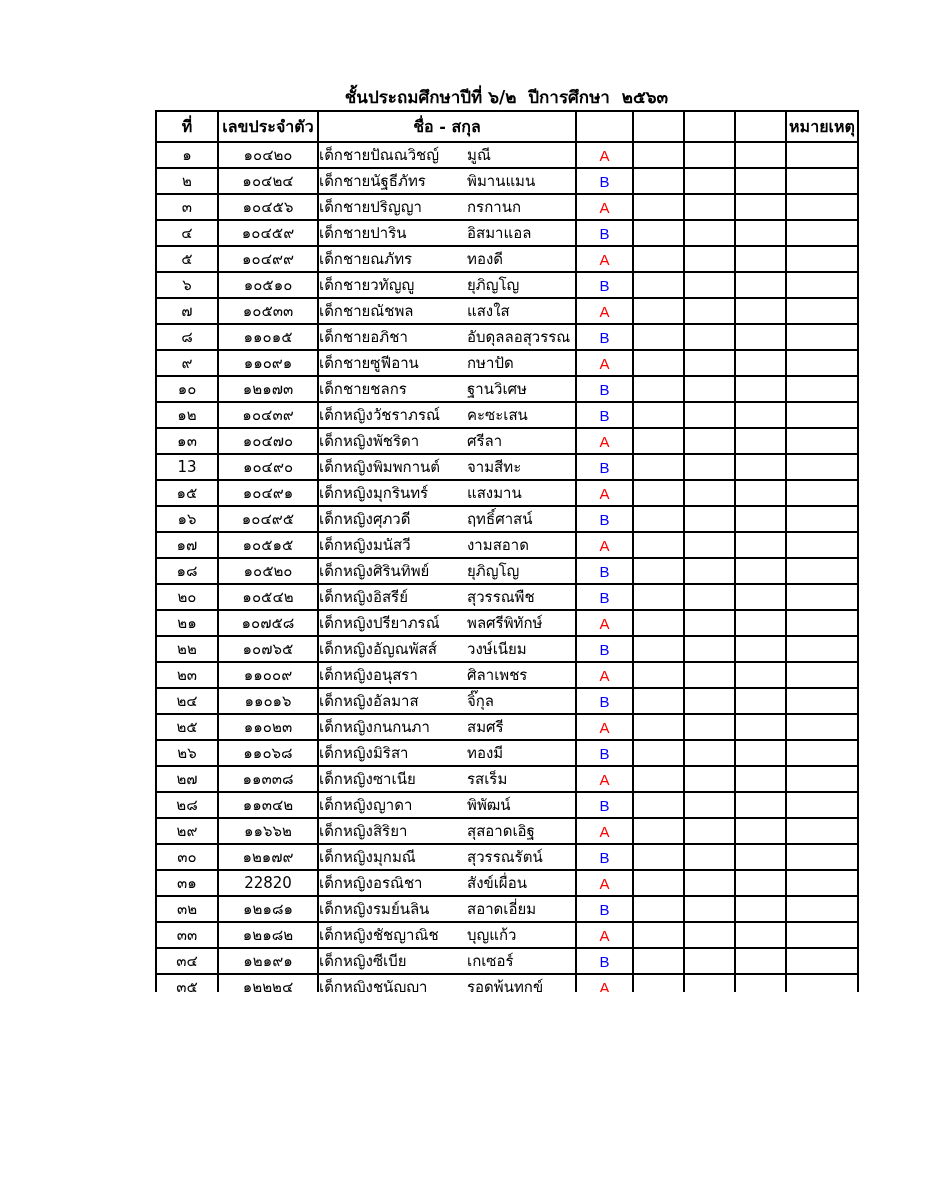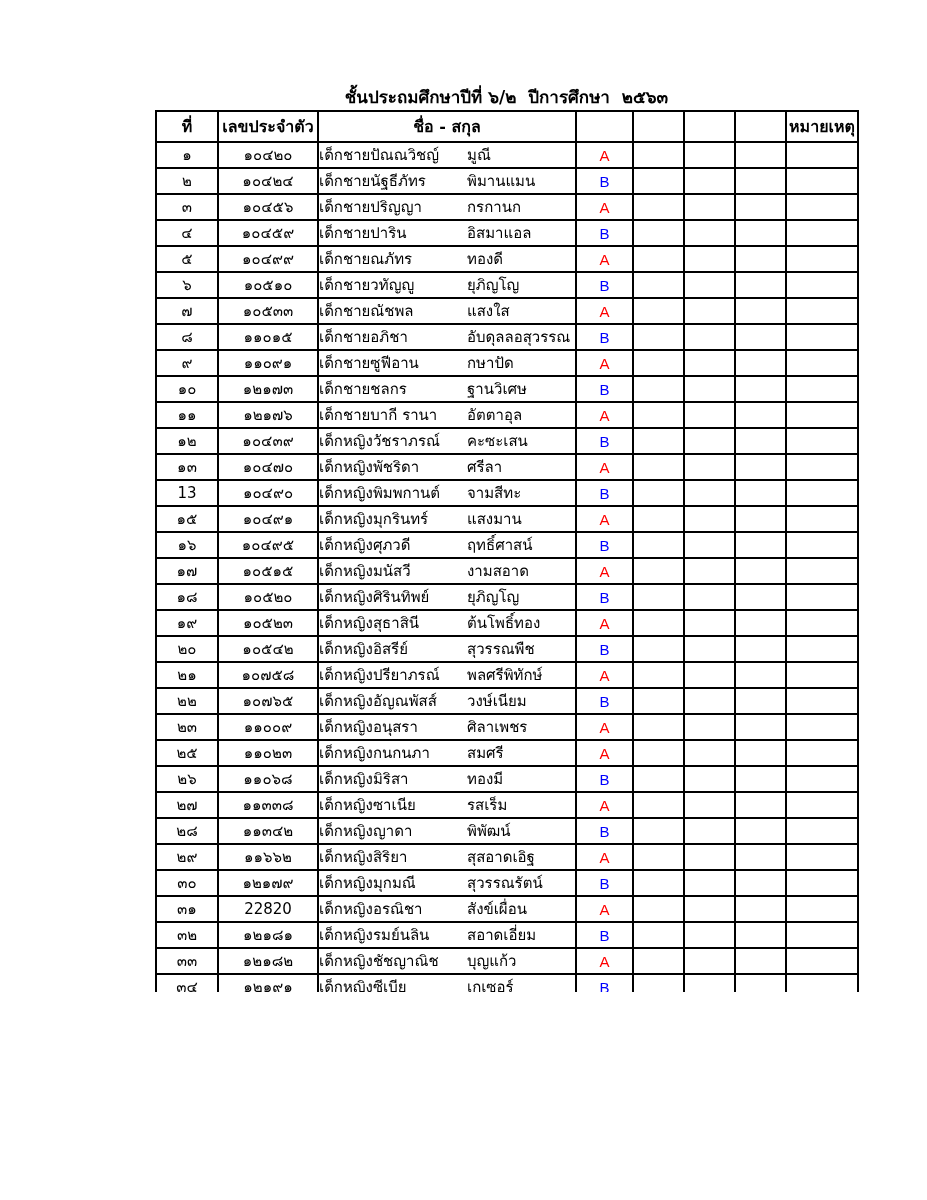--- a/index.html
+++ b/index.html
@@ -163,30 +163,20 @@
           <td class="c-no">๑๐</td>
           <td class="c-id">๑๒๑๗๓</td>
           <td class="c-name"><span class="given">เด็กชายชลกร</span><span class="surname">ฐานวิเศษ</span></td>
           <td class="c-grade" style="color: rgb(0, 0, 255);">B</td>
           <td></td>
           <td></td>
           <td></td>
           <td></td>
         </tr>
         <tr class="row">
-          <td class="c-no">๑๑</td>
-          <td class="c-id">๑๒๑๗๖</td>
-          <td class="c-name"><span class="given">เด็กชายบากี  รานา</span><span class="surname">อัตตาอุล</span></td>
-          <td class="c-grade" style="color: rgb(255, 0, 0);">A</td>
-          <td></td>
-          <td></td>
-          <td></td>
-          <td></td>
-        </tr>
-        <tr class="row">
           <td class="c-no">๑๒</td>
           <td class="c-id">๑๐๔๓๙</td>
           <td class="c-name"><span class="given">เด็กหญิงวัชราภรณ์</span><span class="surname">คะซะเสน</span></td>
           <td class="c-grade" style="color: rgb(0, 0, 255);">B</td>
           <td></td>
           <td></td>
           <td></td>
           <td></td>
         </tr>
         <tr class="row">
@@ -243,30 +233,20 @@
           <td class="c-no">๑๘</td>
           <td class="c-id">๑๐๕๒๐</td>
           <td class="c-name"><span class="given">เด็กหญิงศิรินทิพย์</span><span class="surname">ยุภิญโญ</span></td>
           <td class="c-grade" style="color: rgb(0, 0, 255);">B</td>
           <td></td>
           <td></td>
           <td></td>
           <td></td>
         </tr>
         <tr class="row">
-          <td class="c-no">๑๙</td>
-          <td class="c-id">๑๐๕๒๓</td>
-          <td class="c-name"><span class="given">เด็กหญิงสุธาสินี</span><span class="surname">ต้นโพธิ์ทอง</span></td>
-          <td class="c-grade" style="color: rgb(255, 0, 0);">A</td>
-          <td></td>
-          <td></td>
-          <td></td>
-          <td></td>
-        </tr>
-        <tr class="row">
           <td class="c-no">๒๐</td>
           <td class="c-id">๑๐๕๔๒</td>
           <td class="c-name"><span class="given">เด็กหญิงอิสรีย์</span><span class="surname">สุวรรณพืช</span></td>
           <td class="c-grade" style="color: rgb(0, 0, 255);">B</td>
           <td></td>
           <td></td>
           <td></td>
           <td></td>
         </tr>
         <tr class="row">
@@ -293,20 +273,30 @@
           <td class="c-no">๒๓</td>
           <td class="c-id">๑๑๐๐๙</td>
           <td class="c-name"><span class="given">เด็กหญิงอนุสรา</span><span class="surname">ศิลาเพชร</span></td>
           <td class="c-grade" style="color: rgb(255, 0, 0);">A</td>
           <td></td>
           <td></td>
           <td></td>
           <td></td>
         </tr>
         <tr class="row">
+          <td class="c-no">๒๔</td>
+          <td class="c-id">๑๑๐๑๖</td>
+          <td class="c-name"><span class="given">เด็กหญิงอัลมาส</span><span class="surname">จิ๊กุล</span></td>
+          <td class="c-grade" style="color: rgb(0, 0, 255);">B</td>
+          <td></td>
+          <td></td>
+          <td></td>
+          <td></td>
+        </tr>
+        <tr class="row">
           <td class="c-no">๒๕</td>
           <td class="c-id">๑๑๐๒๓</td>
           <td class="c-name"><span class="given">เด็กหญิงกนกนภา</span><span class="surname">สมศรี</span></td>
           <td class="c-grade" style="color: rgb(255, 0, 0);">A</td>
           <td></td>
           <td></td>
           <td></td>
           <td></td>
         </tr>
         <tr class="row">

